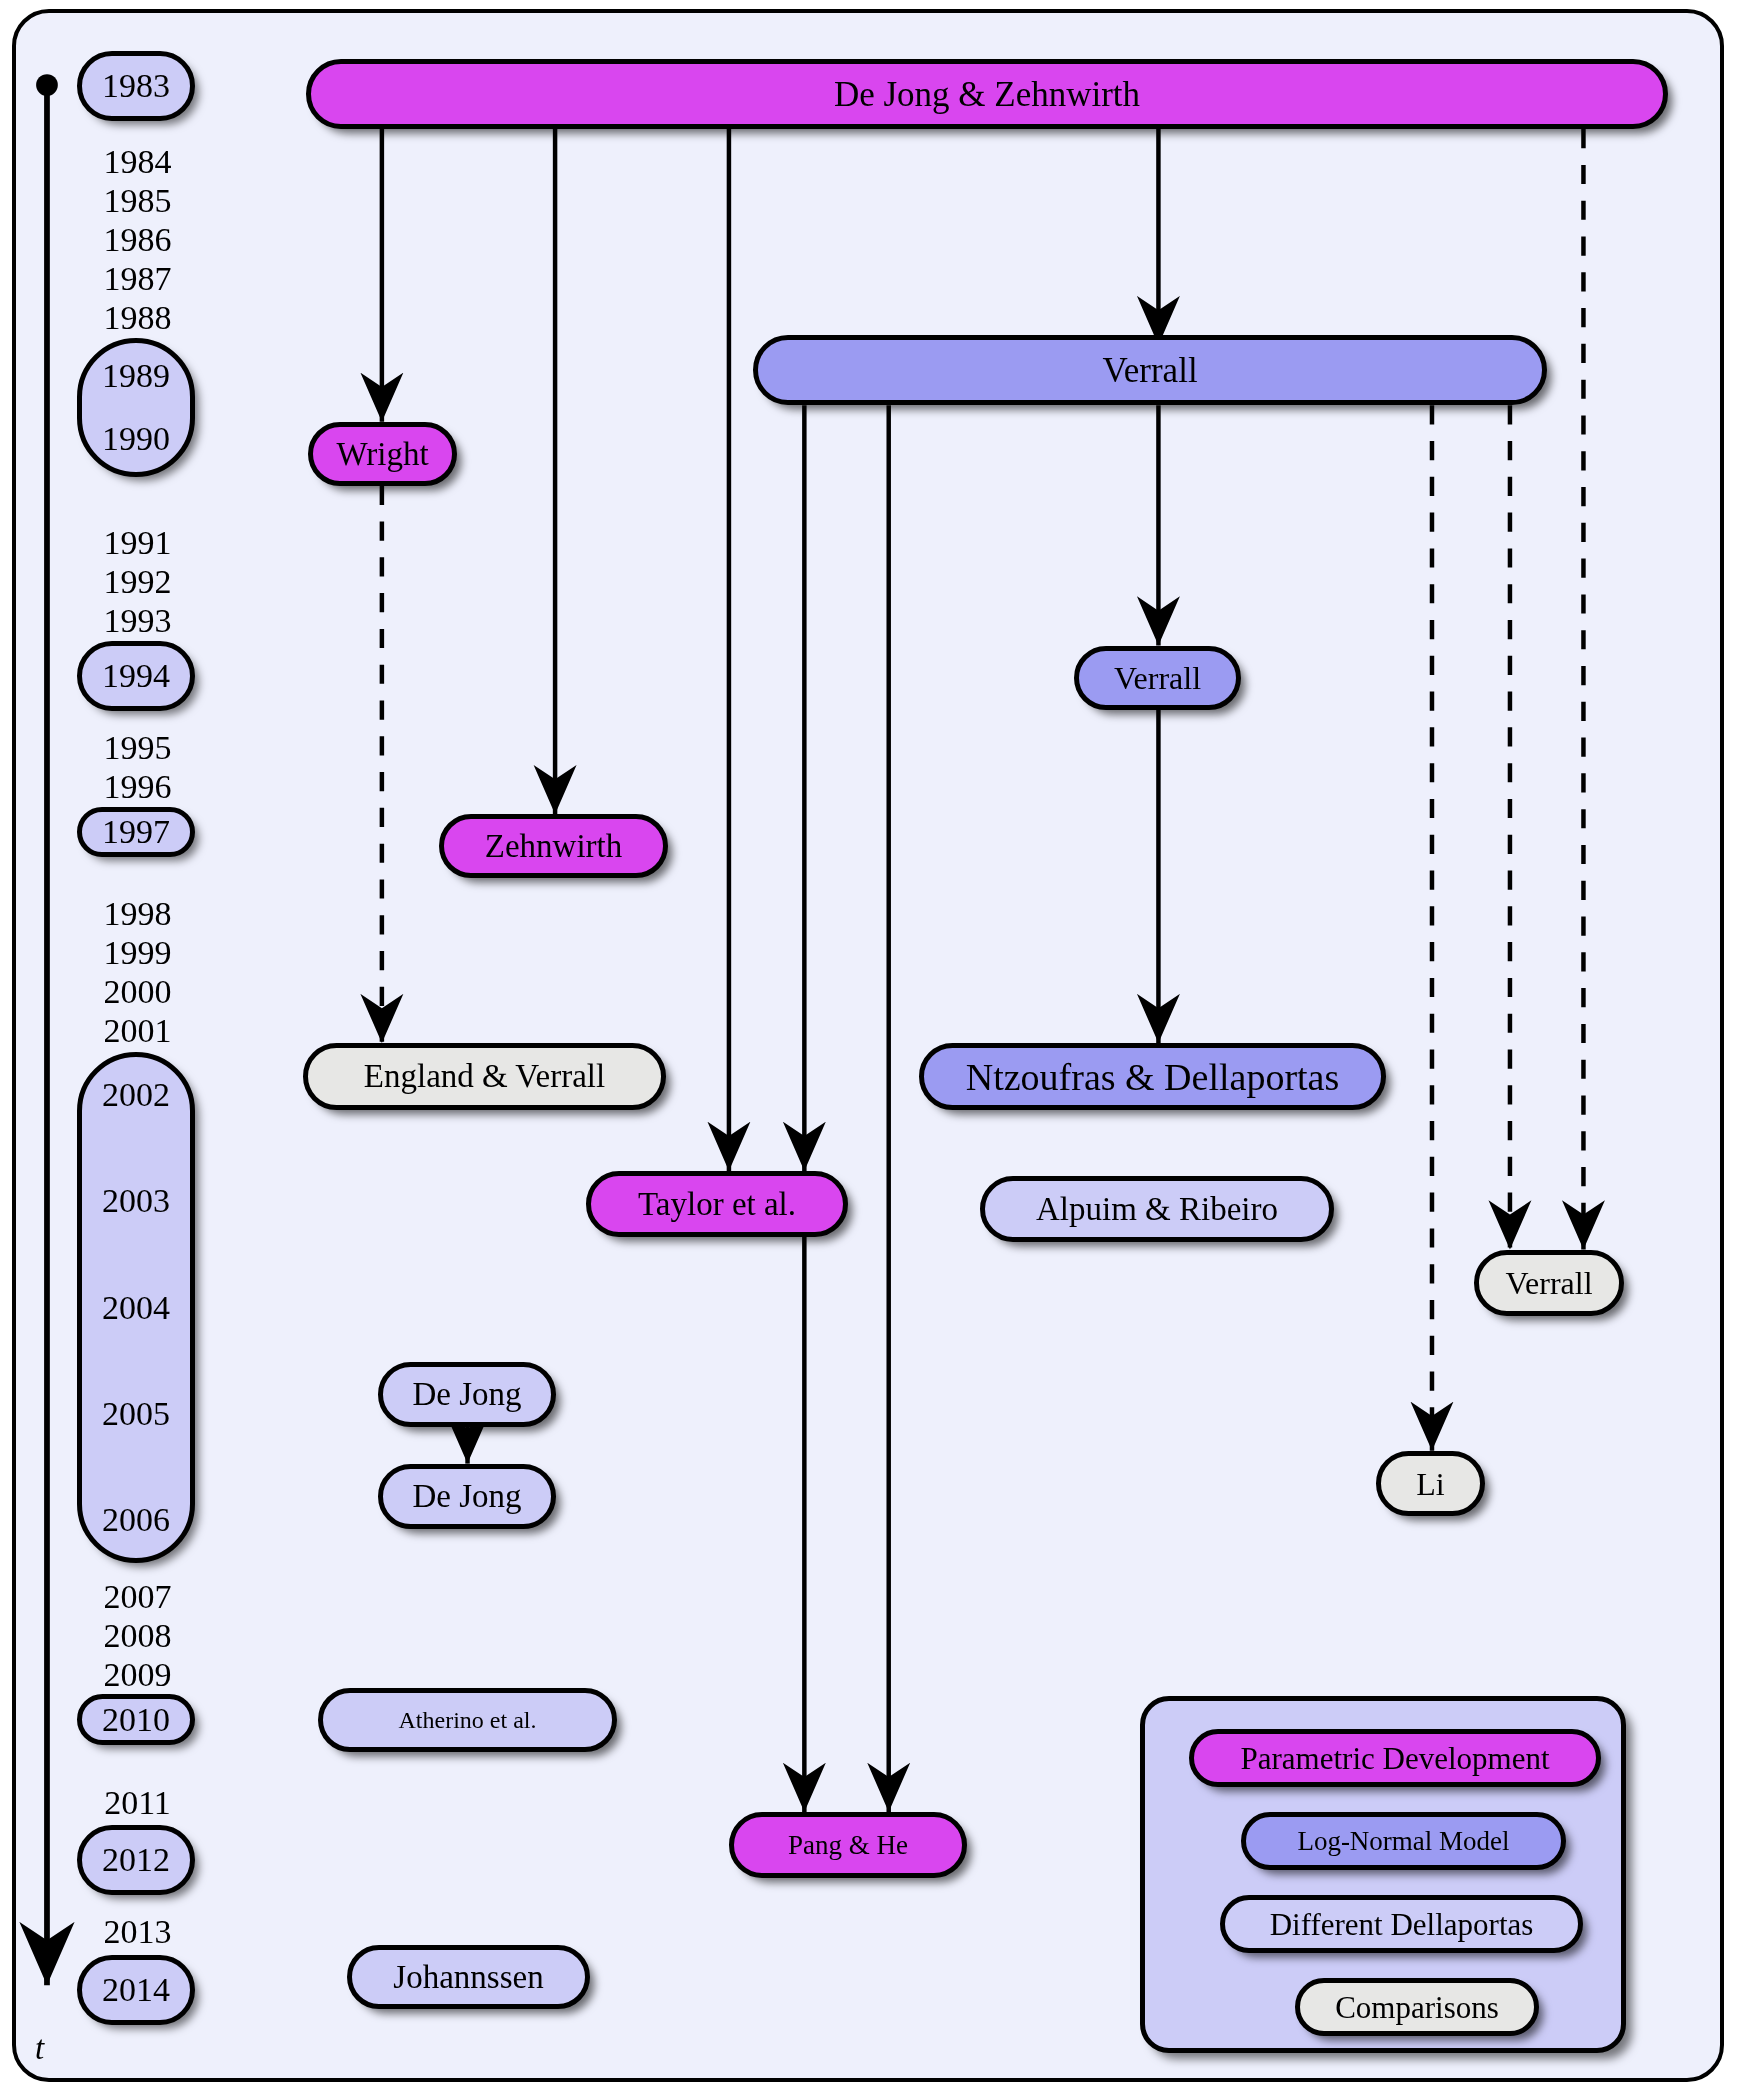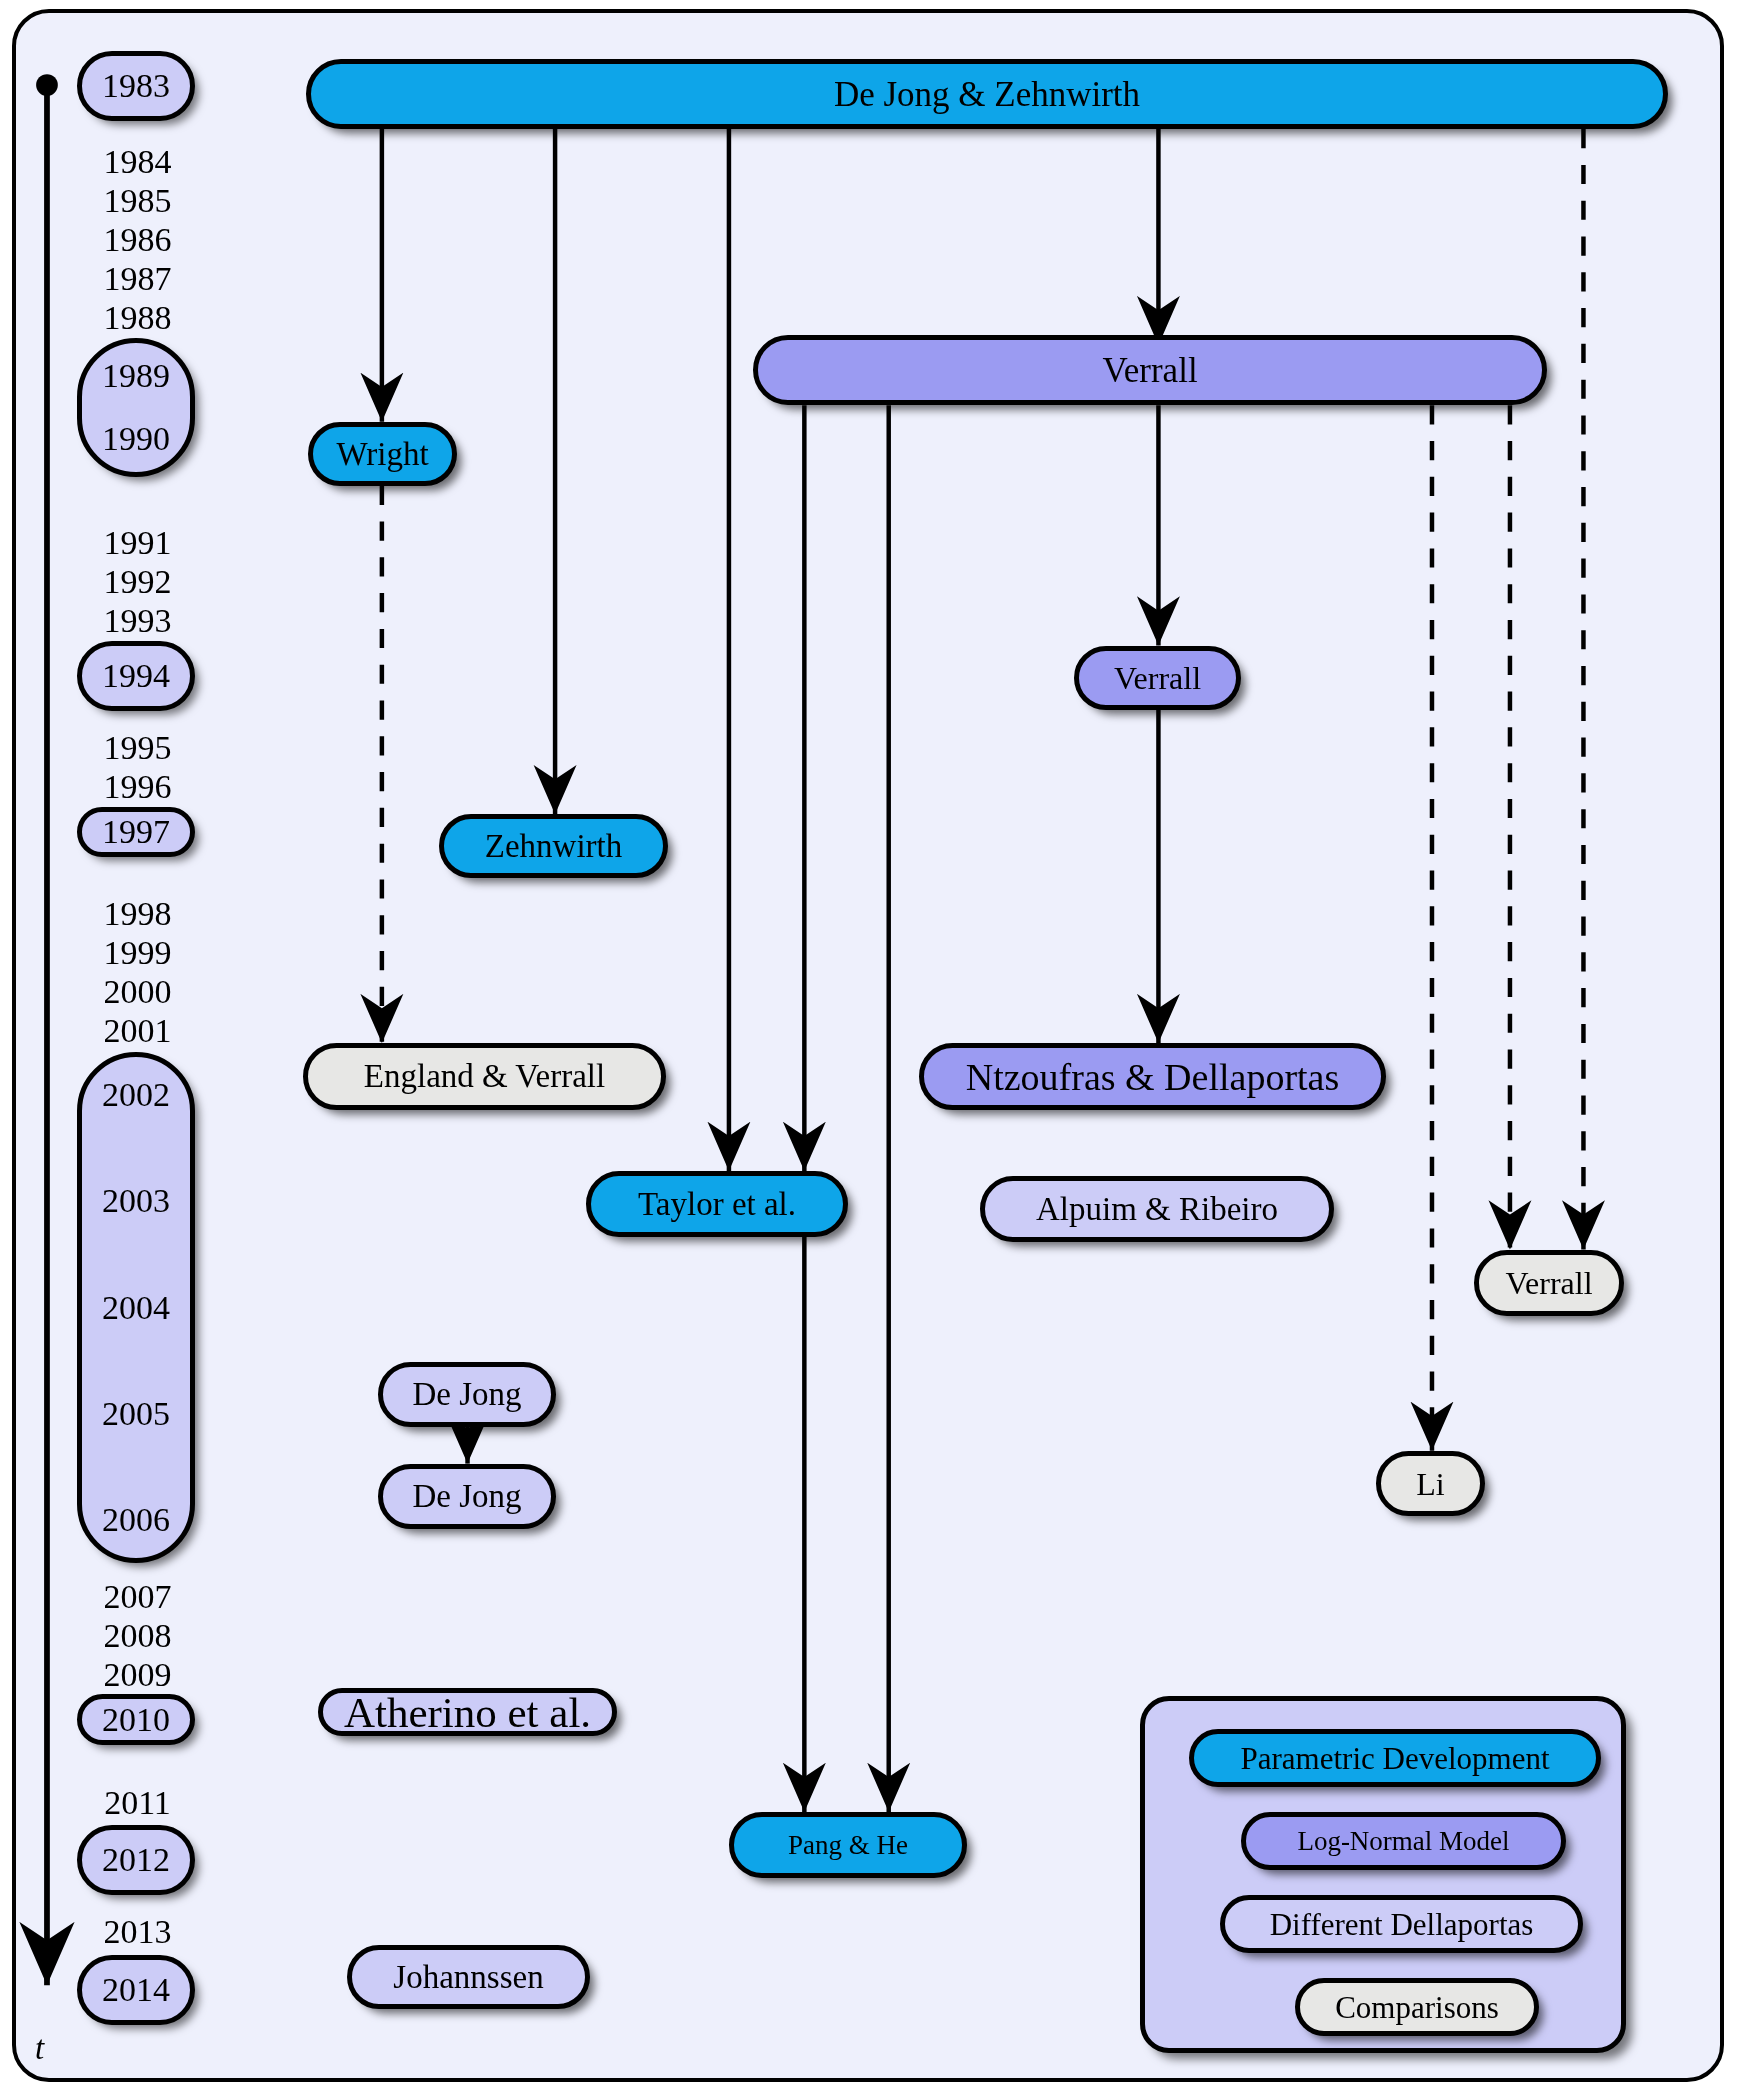--- a/index.html
+++ b/index.html
@@ -20,21 +20,21 @@
     position:absolute;
     display:flex;align-items:center;justify-content:center;
     border:5.1px solid #000;border-radius:639px;
     box-sizing:border-box;
     color:#000;
     text-align:center;
     box-shadow:7px 7px 9px -2.6px rgba(0,0,0,0.55);
     white-space:nowrap;
     line-height:1;
   }
-  .pink{background:#0ea5e9;}
+  .pink{background:#d946ef;}
   .blue{background:#9b9bf2;}
   .lilac{background:#ccccf7;}
   .gray{background:#e7e7e5;}
 
   
   .yearchip{
     position:absolute;display:flex;justify-content:center;
     border:5.1px solid #000;border-radius:639px;background:#ccccf7;
     box-sizing:border-box;box-shadow:6.4px 6.4px 8.3px -2.6px rgba(0,0,0,0.5);
     font-size:34px;color:#000;
@@ -234,21 +234,21 @@
   </div>
 
   <div class="node lilac" style="left:378px;top:1464px;width:178px;height:65px;font-size:33px;">
     <span>De Jong</span>
   </div>
 
   <div class="node gray" style="left:1376px;top:1451px;width:109px;height:65px;font-size:32px;">
     <span>Li</span>
   </div>
 
-  <div class="node lilac" style="left:318px;top:1688px;width:299px;height:48px;font-size:43px;align-items:center;">
+  <div class="node lilac" style="left:318px;top:1688px;width:299px;height:64px;font-size:24px;align-items:center;">
     <span>Atherino et al.</span>
   </div>
 
   <div class="node pink" style="left:729px;top:1812px;width:238px;height:66px;font-size:27px;">
     <span>Pang &amp; He</span>
   </div>
 
   <div class="node lilac" style="left:347px;top:1945px;width:243px;height:64px;font-size:33px;">
     <span>Johannssen</span>
   </div>

